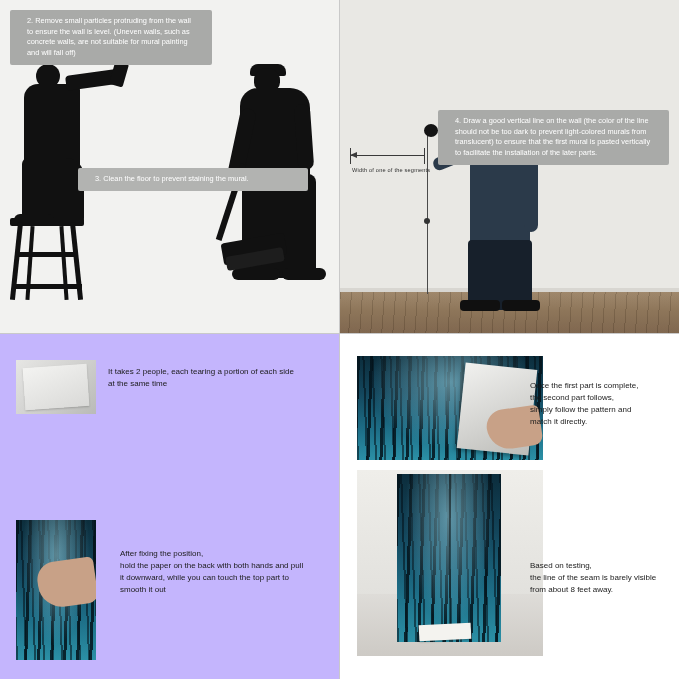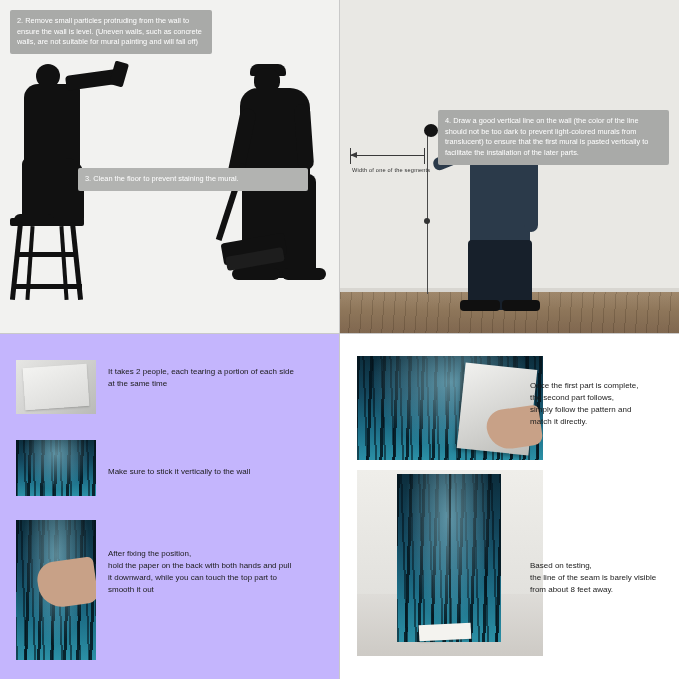--- a/index.html
+++ b/index.html
@@ -48,21 +48,21 @@
   .q-bl { left: 0;     top: 334px; width: 339px; height: 345px; background: #c4b5fd; }
   .q-br { left: 340px; top: 334px; width: 339px; height: 345px; background: #ffffff; }
 
   
   .callout {
     position: absolute;
     background: #a9aaa8;
     color: #ffffff;
     font-size: 7.4px;
     line-height: 1.45;
-    padding: 6px 7px;
+    padding: 6px 17px;
     border-radius: 2px;
     box-sizing: border-box;
   }
   .callout.light {
     background: #b2b3b1;
   }
 
   #callout-2 { left: 10px;  top: 10px;  width: 202px; }
   #callout-3 { left: 78px;  top: 168px; width: 230px; }
   #callout-4 { left: 438px; top: 66px;  width: 231px; }
@@ -190,21 +190,21 @@
     line-height: 1.5;
     white-space: pre-line;
   }
 
   
   #bl-row1 { left: 16px; top: 360px; }
   #bl-row2 { left: 16px; top: 440px; }
   #bl-row3 { left: 16px; top: 520px; }
   #bl-row1 .cap { margin-left: 12px; margin-top: 6px; width: 212px; }
   #bl-row2 .cap { margin-left: 12px; margin-top: 26px; width: 212px; }
-  #bl-row3 .cap { margin-left: 12px; margin-top: 28px; width: 216px; }
+  #bl-row3 .cap { margin-left: 24px; margin-top: 28px; width: 216px; }
 
   .t-white { width: 80px; height: 54px; background: linear-gradient(135deg,#e6e6e4 0%,#cfcfcd 55%,#b9bab7 100%); }
   .t-white:after {
     content:""; position:absolute; left:8px; top:6px; width:64px; height:42px;
     background: linear-gradient(160deg,#f3f3f1 0%,#d9d9d7 100%);
     transform: rotate(-4deg);
     box-shadow: 0 1px 2px rgba(0,0,0,.2);
   }
   .t-forest { width: 80px; height: 56px; }
   .t-forest-tall { width: 80px; height: 140px; }
@@ -334,26 +334,20 @@
   </div>
 
   <div class="quad q-bl">
 
     <div class="row" id="bl-row1" style="left:16px;top:26px;">
       <div class="thumb t-white"></div>
       <div class="cap">It takes 2 people, each tearing a portion of each side
  at the same time</div>
     </div>
 
-    <div class="row" id="bl-row2" style="left:16px;top:106px;">
-      <div class="thumb t-forest">
-        <div class="forest"></div>
-      </div>
-      <div class="cap">Make sure to stick it vertically to the wall</div>
-    </div>
 
     <div class="row" id="bl-row3" style="left:16px;top:186px;">
       <div class="thumb t-forest-tall">
         <div class="forest"></div>
         <div class="hand"></div>
       </div>
       <div class="cap">After fixing the position,
 hold the paper on the back with both hands and pull
 it downward, while you can touch the top part to
 smooth it out</div>

